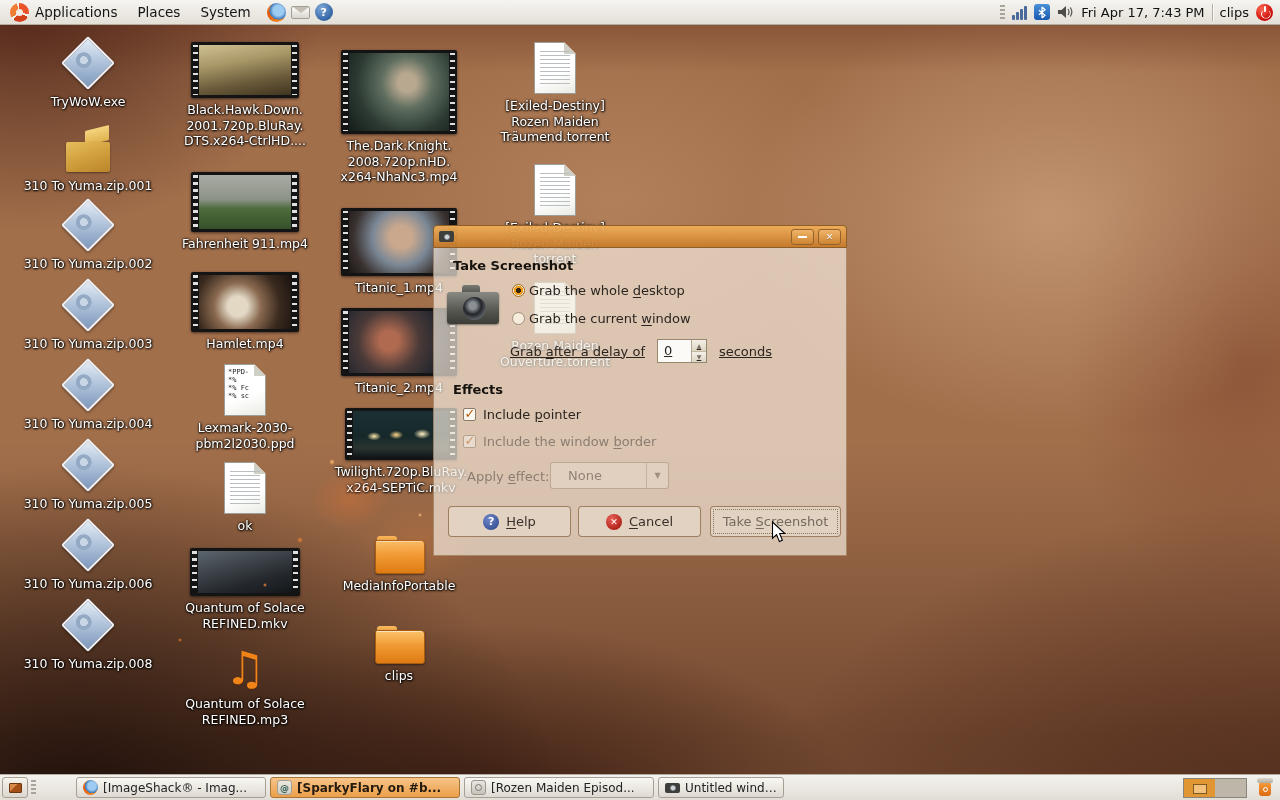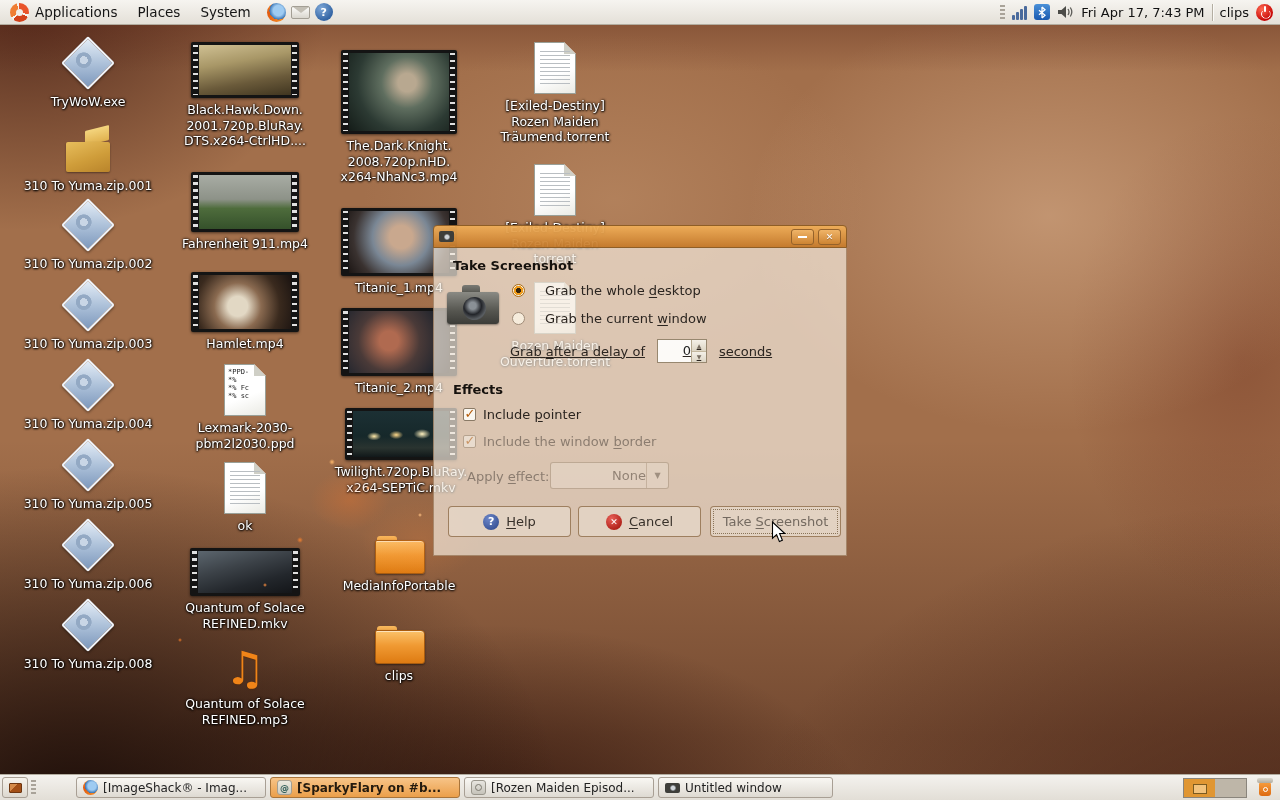--- a/index.html
+++ b/index.html
@@ -133,30 +133,30 @@
     display:flex;align-items:center;padding:0 5px;}
   .wincam{width:15px;height:11px;background:#3e3e3a;border-radius:2px;position:relative;flex:none;}
   .wincam::before{content:'';position:absolute;left:4.5px;top:2.5px;width:6px;height:6px;border-radius:50%;
     background:radial-gradient(circle,#cfd4d8 0 40%,#6a6e72 70%);}
   .tb-buttons{margin-left:auto;display:flex;gap:4px;}
   .tb-btn{width:23px;height:16px;border:1px solid #95622a;border-radius:3px;color:#fff;
     background:linear-gradient(#f0b468,#cd8433);display:flex;align-items:center;justify-content:center;
     font-size:9px;font-weight:bold;text-shadow:0 1px 0 rgba(90,50,10,.5);cursor:default;}
   .tb-btn .minbar{display:block;width:9px;height:2px;background:#fff;}
   .dialog-body{position:relative;height:308px;background:rgba(243,234,221,.7);
-    border:1px solid rgba(125,85,50,.55);border-top:none;text-align:right;}
+    border:1px solid rgba(125,85,50,.55);border-top:none;}
   .dlg-h{position:absolute;left:19px;font-weight:bold;color:#15110d;}
   .cam-img{position:absolute;left:13px;top:36px;width:52px;height:42px;}
   .cam-body{position:absolute;left:0;top:8px;width:52px;height:32px;border-radius:3px;
     background:linear-gradient(#8a8a84,#55554f 60%,#3c3c38);box-shadow:0 1px 2px rgba(0,0,0,.4);}
   .cam-hump{position:absolute;left:15px;top:1px;width:18px;height:10px;border-radius:3px 3px 0 0;
     background:linear-gradient(#7a7a74,#4e4e48);}
   .cam-lens{position:absolute;left:16px;top:13px;width:23px;height:23px;border-radius:50%;
     background:radial-gradient(circle at 42% 38%,#8a9096 0 18%,#23252a 45%,#5a5e62 70%,#303236 100%);}
-  .radio-row{position:absolute;left:78px;display:flex;align-items:center;gap:20px;}
+  .radio-row{position:absolute;left:78px;display:flex;align-items:center;gap:4px;}
   .radio{width:13px;height:13px;border-radius:50%;border:1px solid #a08c78;background:#f6ecdc;flex:none;}
   .radio.sel{border-color:#a86a14;
     background:radial-gradient(circle,#35230b 0 2.5px,#ef9c1d 2.5px 4.8px,#f7eede 5px);}
   .chk-row{position:absolute;left:29px;display:flex;align-items:center;gap:7px;}
   .chk{width:13px;height:13px;border:1px solid #8a7a66;border-radius:2px;background:rgba(253,251,245,.92);
     position:relative;flex:none;}
   .chk::after{content:'✓';position:absolute;left:0.5px;top:-3px;font-size:13px;font-weight:bold;color:#b45a08;}
   .delay-row{position:absolute;left:76px;top:91px;display:flex;align-items:center;text-decoration:underline;}
   .spinbox{width:50px;height:24px;margin-left:12px;border:1px solid #97876f;background:rgba(255,255,255,.9);
     display:flex;}
@@ -587,21 +587,21 @@
         <span class="task-label">[ImageShack® - Imag...</span>
       </div>
       <div class="task-btn active" style="width: 190px;">
         <span class="tb-ic ic-xchat">@</span>
         <span class="task-label">[SparkyFlary on #b...</span>
       </div>
       <div class="task-btn" style="width: 190px;">
         <span class="tb-ic ic-media"></span>
         <span class="task-label">[Rozen Maiden Episod...</span>
       </div>
-      <div class="task-btn" style="width: 175px;">
+      <div class="task-btn" style="width: 126px;">
         <span class="tb-ic ic-camera"></span>
         <span class="task-label">Untitled window</span>
       </div>
     </div>
   <div class="tray-right">
     <div class="ws-switcher">
       <span class="ws active"></span>
       <span class="ws"></span>
     </div>
     <div class="trash">

